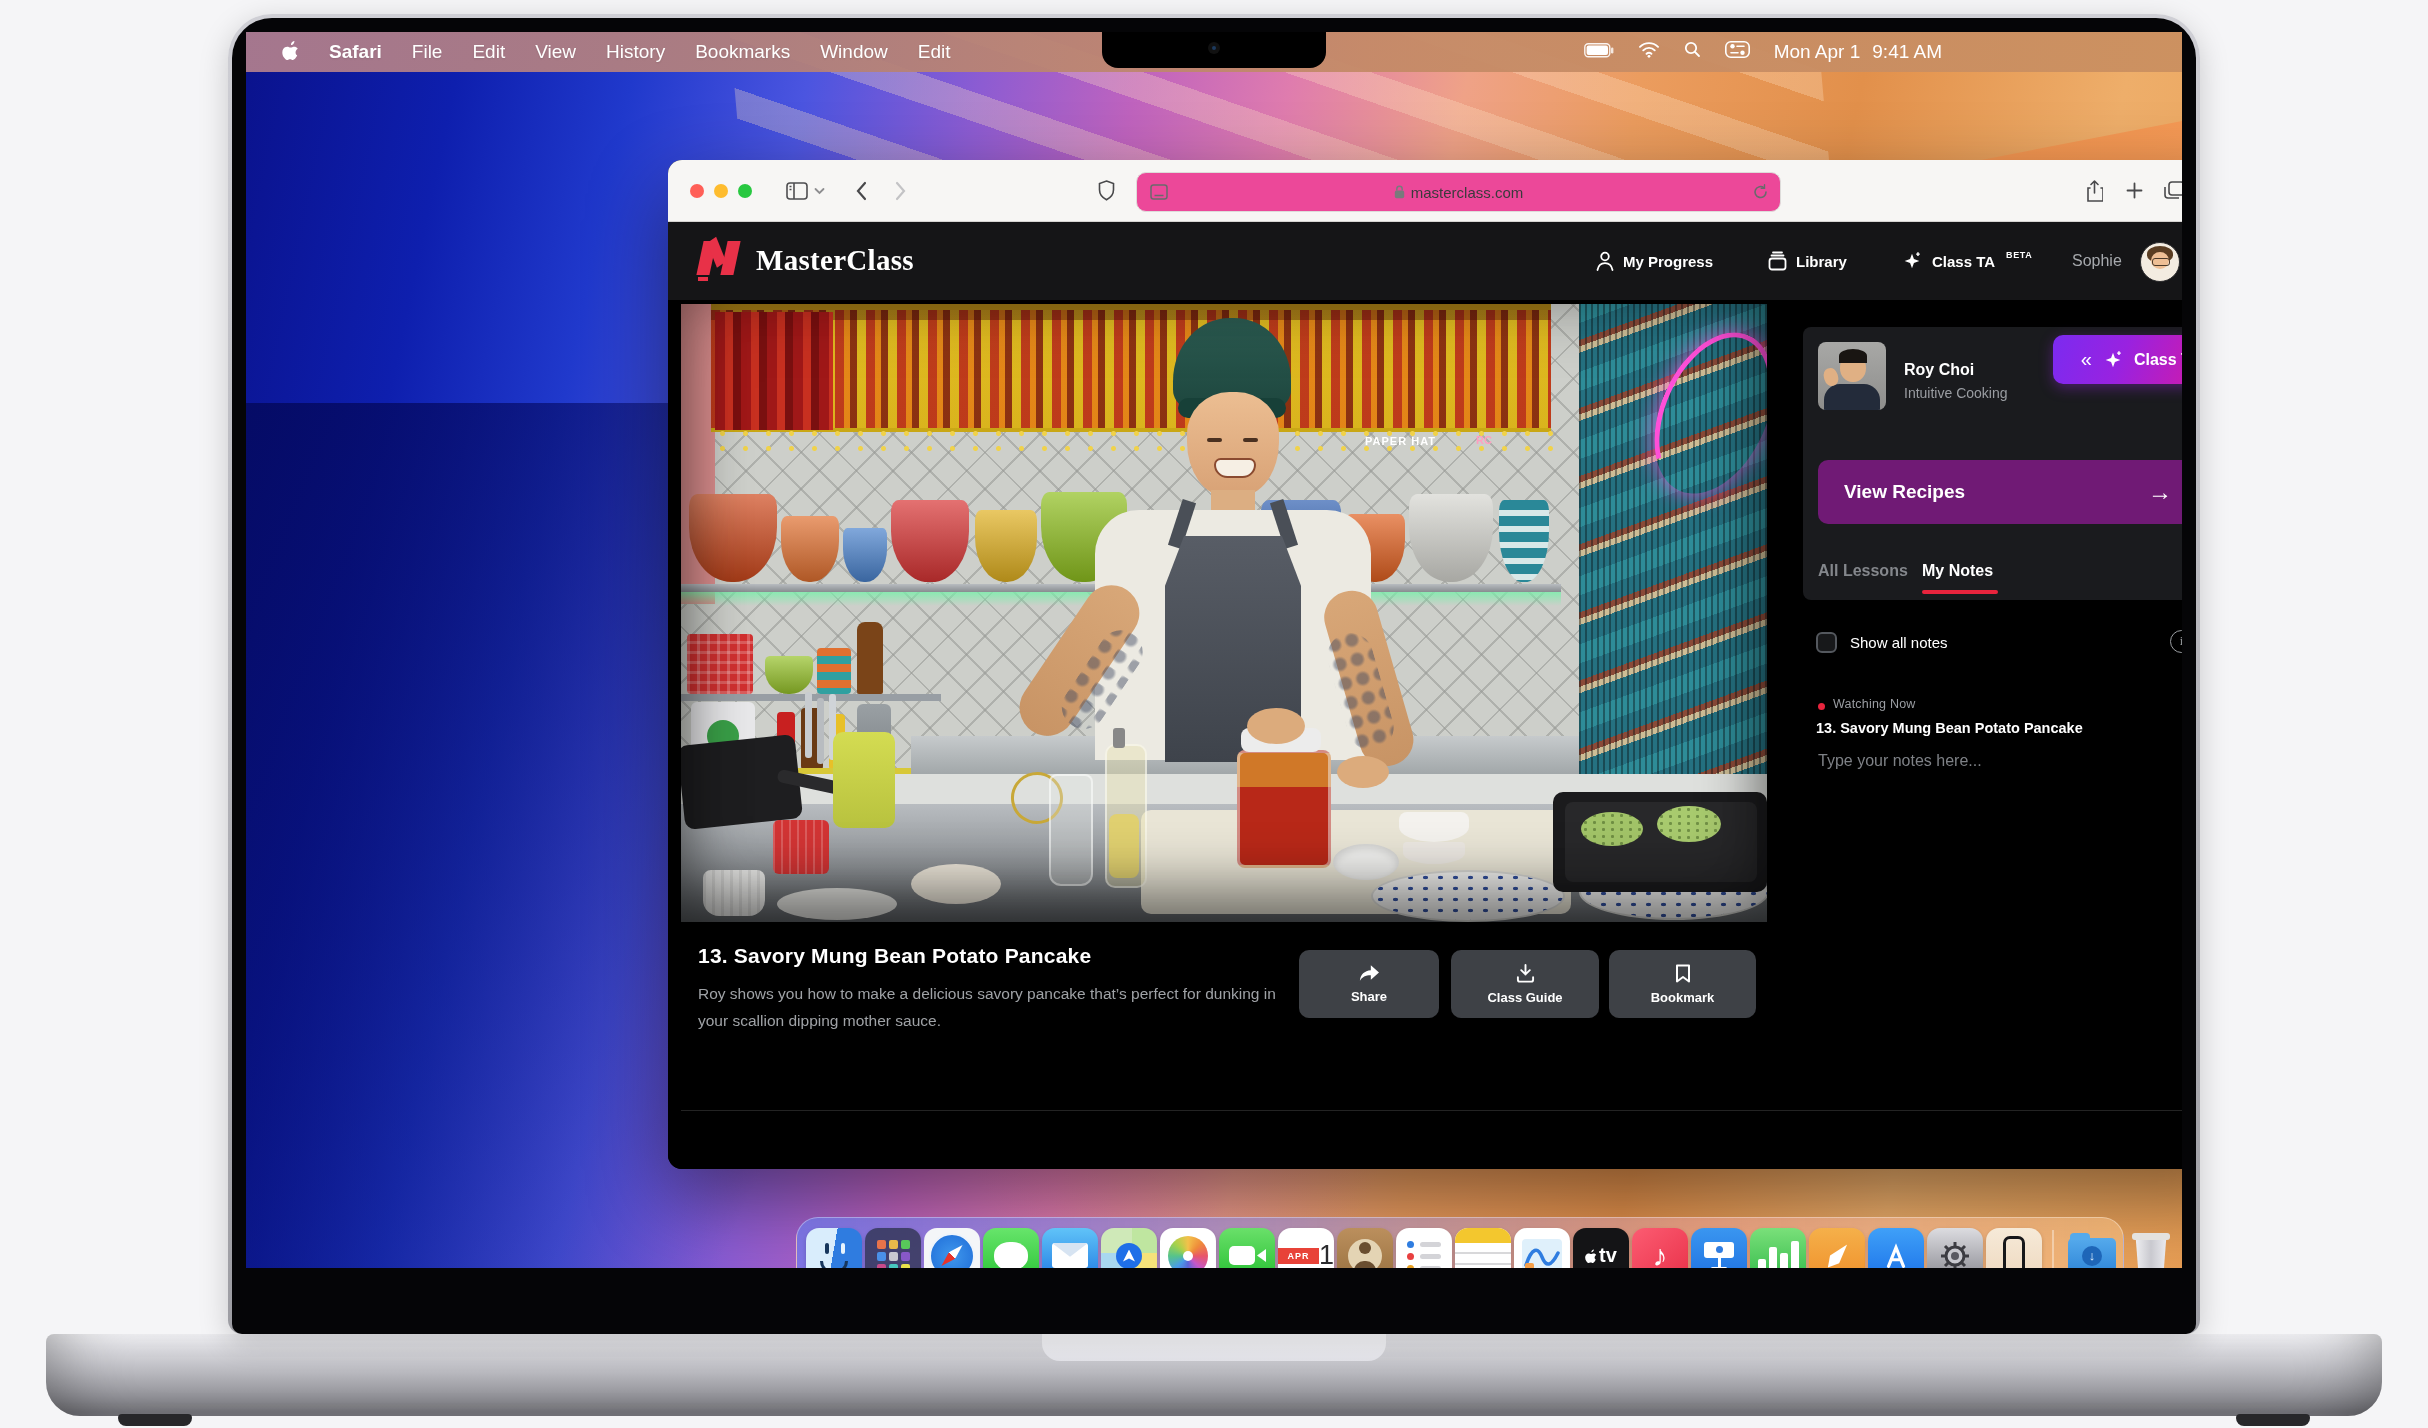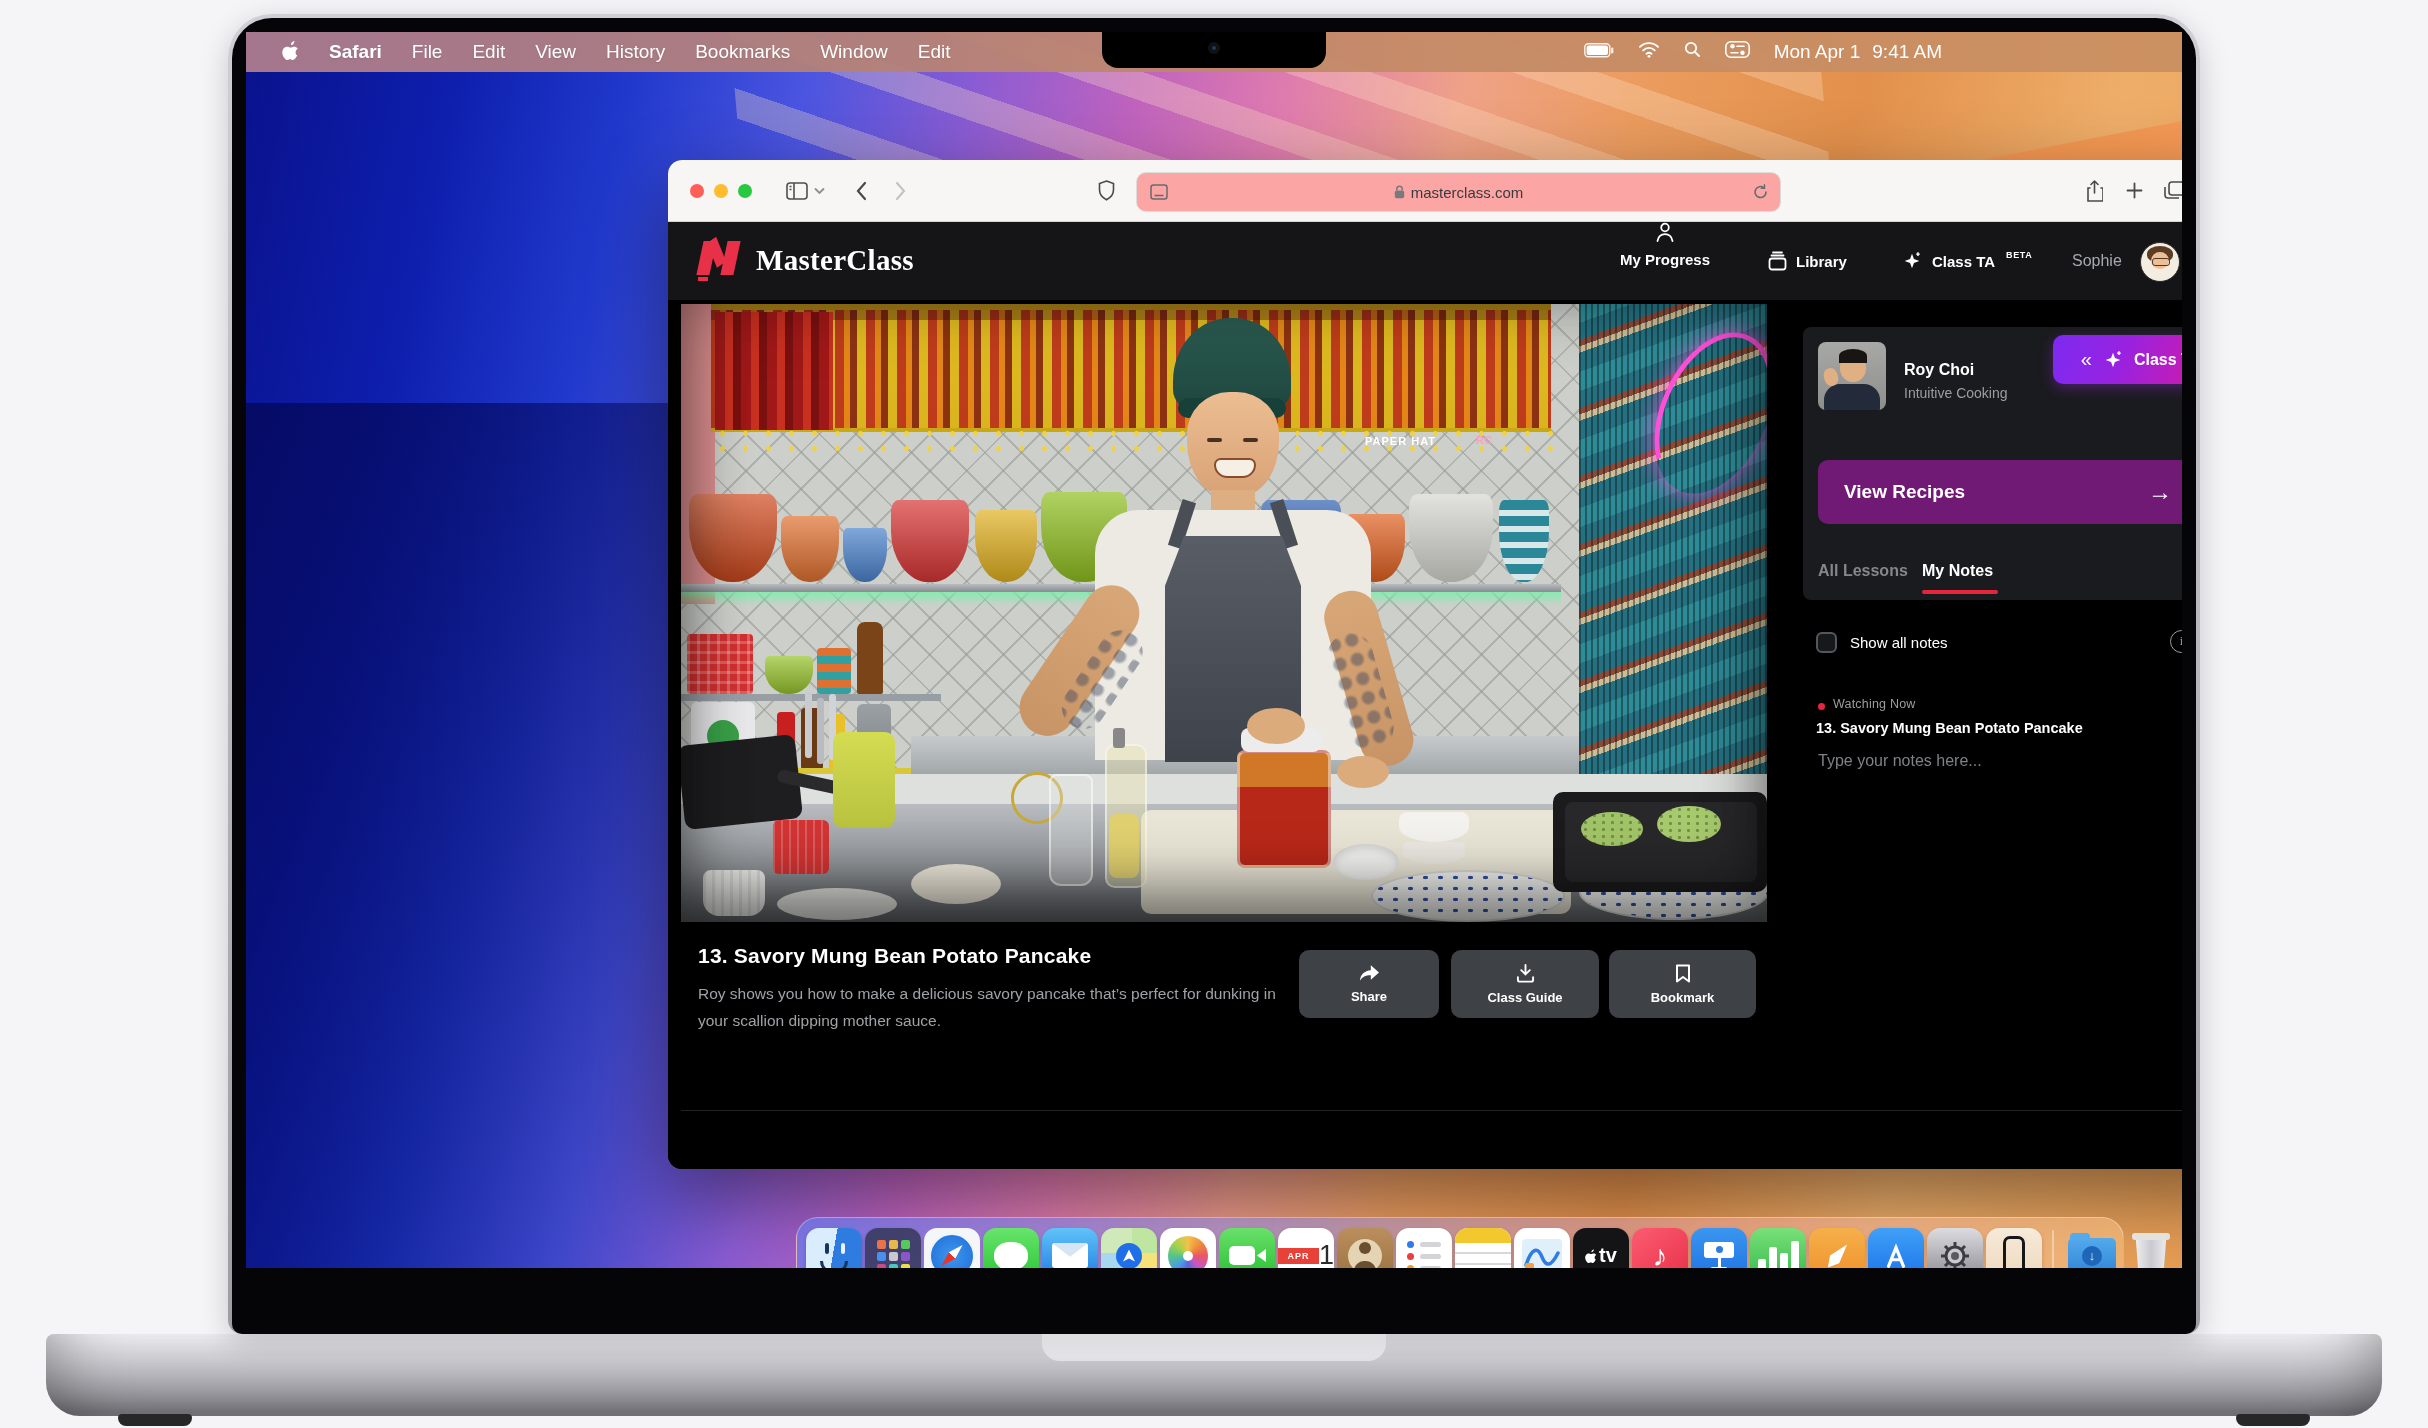--- a/index.html
+++ b/index.html
@@ -97,21 +97,21 @@
   .dl-circle{position:absolute;inset:0;margin:auto;width:20px;height:20px;border-radius:50%;background:#1e66b8;color:#dff0ff;font-size:13px;display:flex;align-items:center;justify-content:center;}
   .d-trash{background:transparent;box-shadow:none;}
   .bin{width:34px;height:44px;background:linear-gradient(90deg,#f2f2f4,#c9c9cf 50%,#eeeef2);clip-path:polygon(4% 0,96% 0,86% 100%,14% 100%);border-radius:4px;}
   .bin-rim{position:absolute;top:5px;width:38px;height:7px;background:#e4e2de;border-radius:3px;}
 
   
   .window{left:422px;top:128px;width:1585px;height:1009px;border-radius:14px;overflow:hidden;background:#000;box-shadow:0 30px 80px rgba(0,0,0,.45);z-index:30;}
   .toolbar{left:0;top:0;width:100%;height:62px;background:#f7f6f4;border-bottom:1px solid #d6d4d2;display:flex;align-items:center;box-sizing:border-box;}
   .tl{width:14px;height:14px;border-radius:50%;margin-right:10px;}
   .tbtn{display:flex;align-items:center;justify-content:center;color:#4e4e50;}
-  .addr{position:absolute;left:468px;top:12px;width:643px;height:38px;background:#fca5a5;border:1px solid #dedcda;border-radius:10px;display:flex;align-items:center;color:#3c3c3e;}
+  .addr{position:absolute;left:468px;top:12px;width:643px;height:38px;background:#ec4899;border:1px solid #dedcda;border-radius:10px;display:flex;align-items:center;color:#3c3c3e;}
   .addr-center{position:absolute;left:0;right:0;display:flex;align-items:center;justify-content:center;gap:6px;font-size:15px;color:#3a3a3c;}
 
   
   .site{left:0;top:62px;width:1585px;height:947px;background:#000;color:#fff;}
   .mc-header{left:0;top:0;width:100%;height:78px;background:#151517;}
   .mc-logo-mark{left:30px;top:19px;width:46px;height:40px;}
   .mk{position:absolute;background:#e83148;}
   .mc-wordmark{left:88px;top:22px;font-family:"Liberation Serif","DejaVu Serif",serif;font-size:29px;font-weight:600;color:#fff;letter-spacing:.3px;}
   .mc-search{left:255px;top:13px;width:640px;height:52px;background:#222428;border-radius:10px;display:flex;align-items:center;padding:0 18px;box-sizing:border-box;gap:12px;}
   .mc-search input{flex:1;background:transparent;border:none;outline:none;color:#e2e2e4;font-size:15px;font-family:"Liberation Sans",sans-serif;}
@@ -321,21 +321,21 @@
         <div class="ab mc-header">
           <div class="ab mc-logo-mark">
             <div class="mk" style="left:2px;top:0;width:13px;height:34px;transform:skewX(-12deg);"></div>
             <div class="mk" style="left:26px;top:0;width:13px;height:34px;transform:skewX(-12deg);"></div>
             <div class="mk" style="left:9px;top:2px;width:11px;height:26px;transform:rotate(-34deg) skewX(-12deg);transform-origin:top left;"></div>
             <div class="mk" style="left:0;top:36px;width:10px;height:4px;"></div>
           </div>
           <div class="ab mc-wordmark">MasterClass</div>
 
 
-          <div class="ab hnav" style="left:952px;flex-direction:column;">
+          <div class="ab hnav" style="left:928px;">
             <svg width="18" height="20" viewBox="0 0 18 20" fill="none" stroke="#fff" stroke-width="1.8" stroke-linecap="round">
                 <circle cx="9" cy="5.5" r="3.8"></circle>
                 <path d="M1.5 19c.8-4.5 3.8-6.8 7.5-6.8s6.7 2.3 7.5 6.8"></path>
               </svg>
             <span>My Progress</span>
           </div>
           <div class="ab hnav" style="left:1100px;">
             <svg width="19" height="20" viewBox="0 0 19 20" fill="none" stroke="#fff" stroke-width="1.8" stroke-linecap="round">
                 <path d="M5 1.5h9M3.5 4.5h12"></path>
                 <rect x="1.5" y="7.5" width="16" height="11" rx="2.5"></rect>

